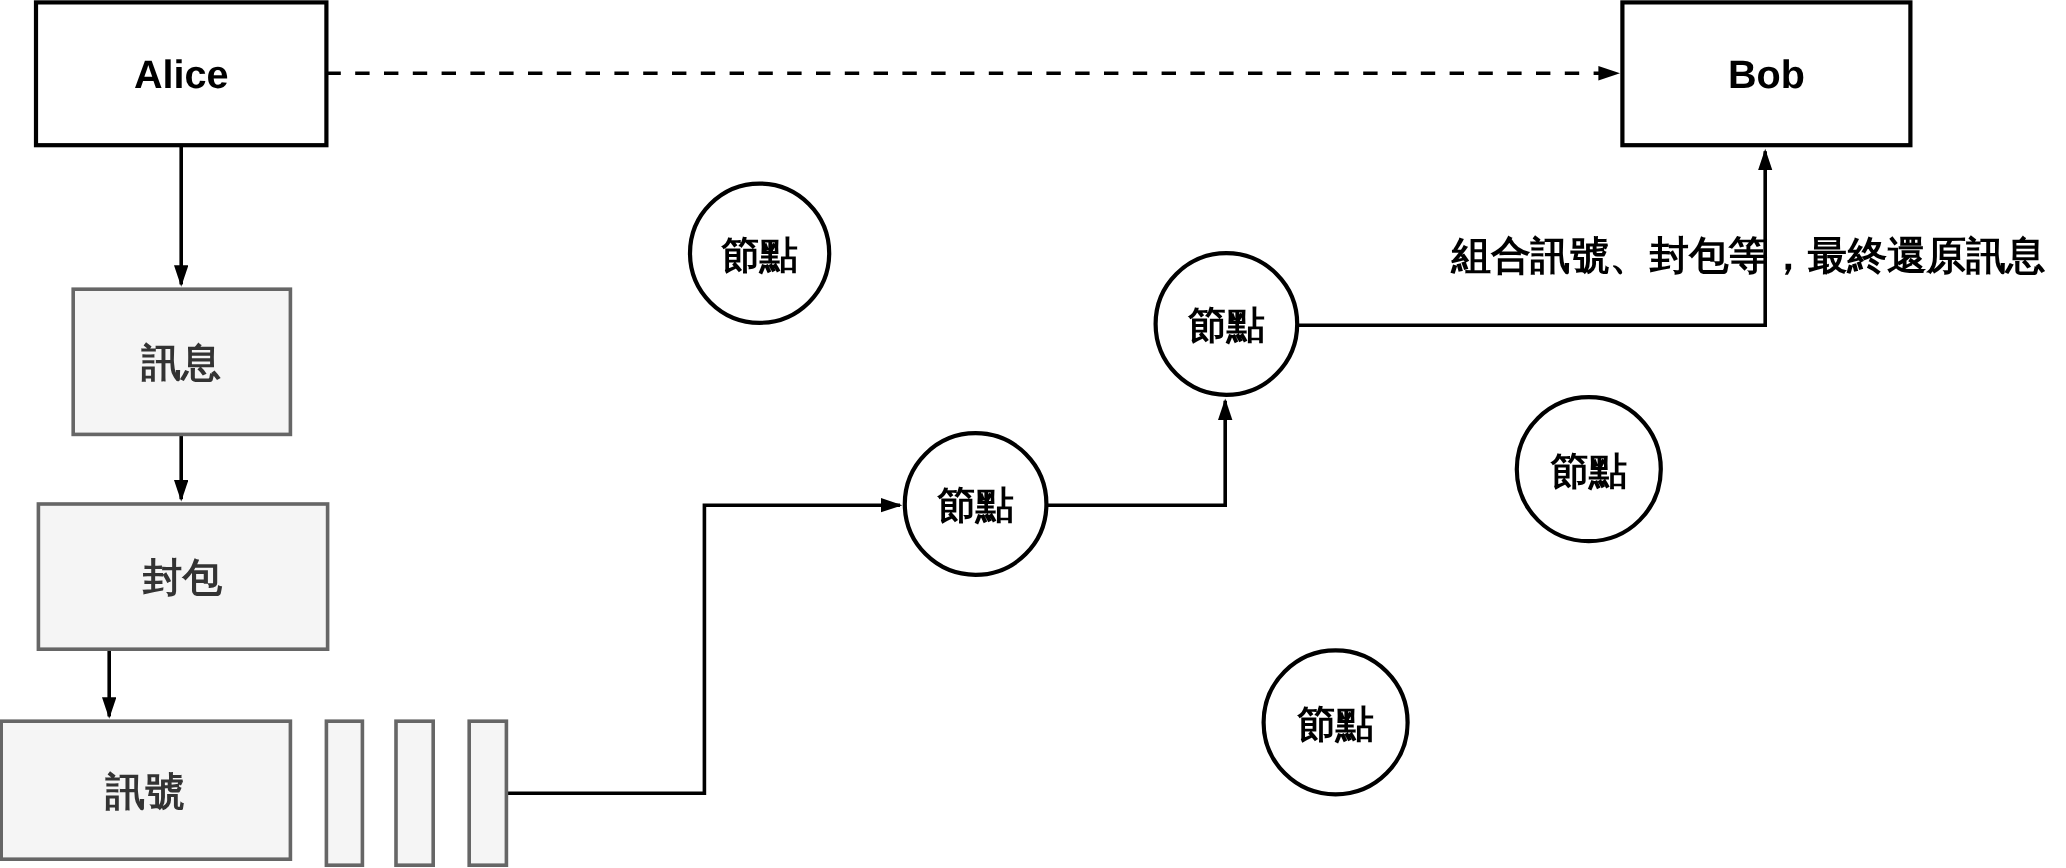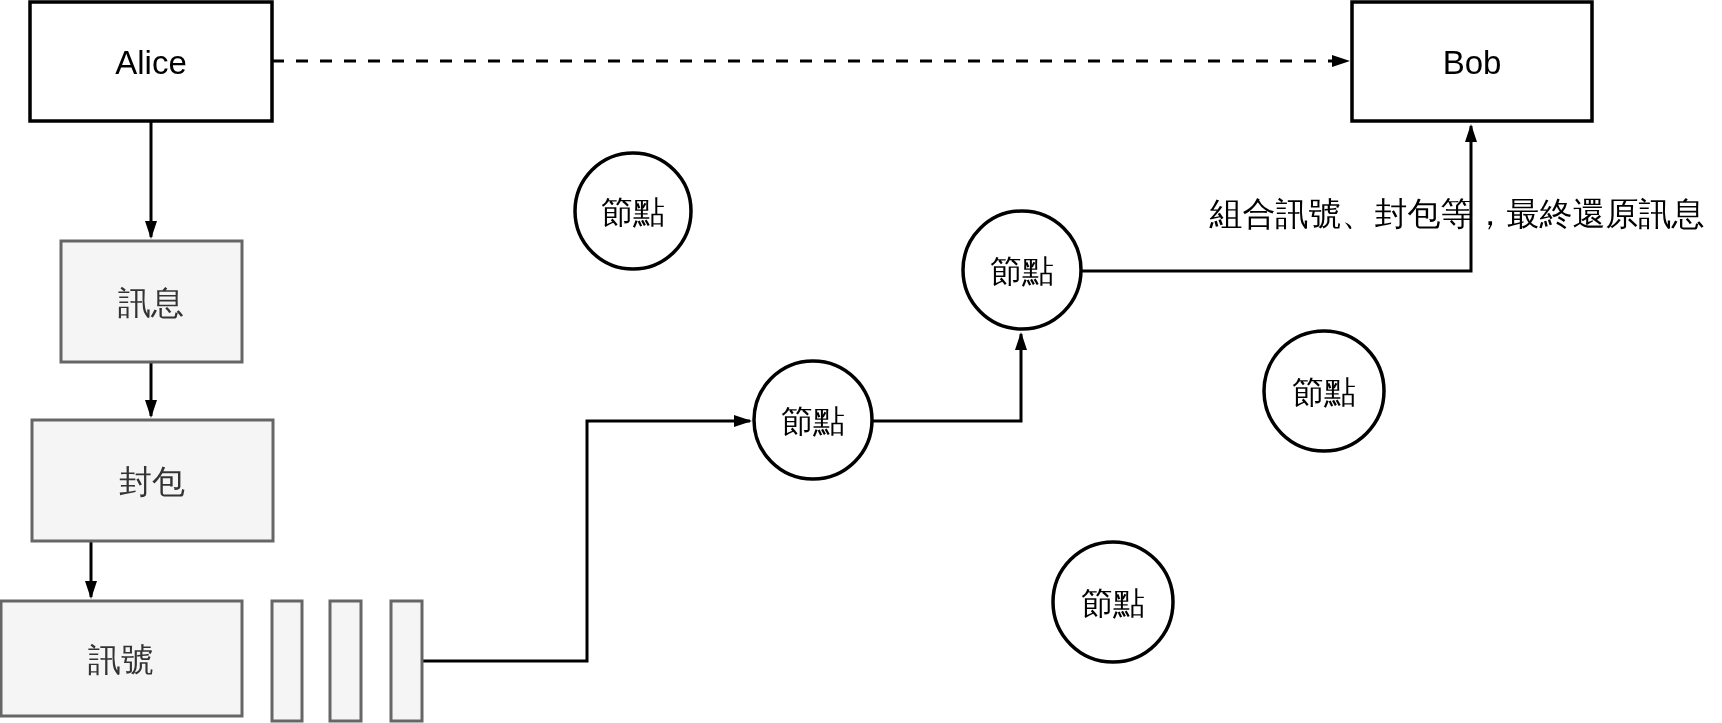--- a/index.html
+++ b/index.html
@@ -7,20 +7,21 @@
     padding: 0;
     background: #ffffff;
   }
   .canvas {
     position: relative;
     width: 1722px;
     height: 723px;
     background: var(--background, #ffffff);
     overflow: hidden;
     font-family: "Liberation Sans", "DejaVu Sans", sans-serif;
+    font-weight: bold;
   }
   svg { display: block; }
   svg text {
     font-family: "Liberation Sans", "DejaVu Sans", sans-serif;
   }
   .actor-rect {
     fill: var(--actor-fill, #ffffff);
     stroke: var(--actor-stroke, #000000);
     stroke-width: 3.5;
   }

